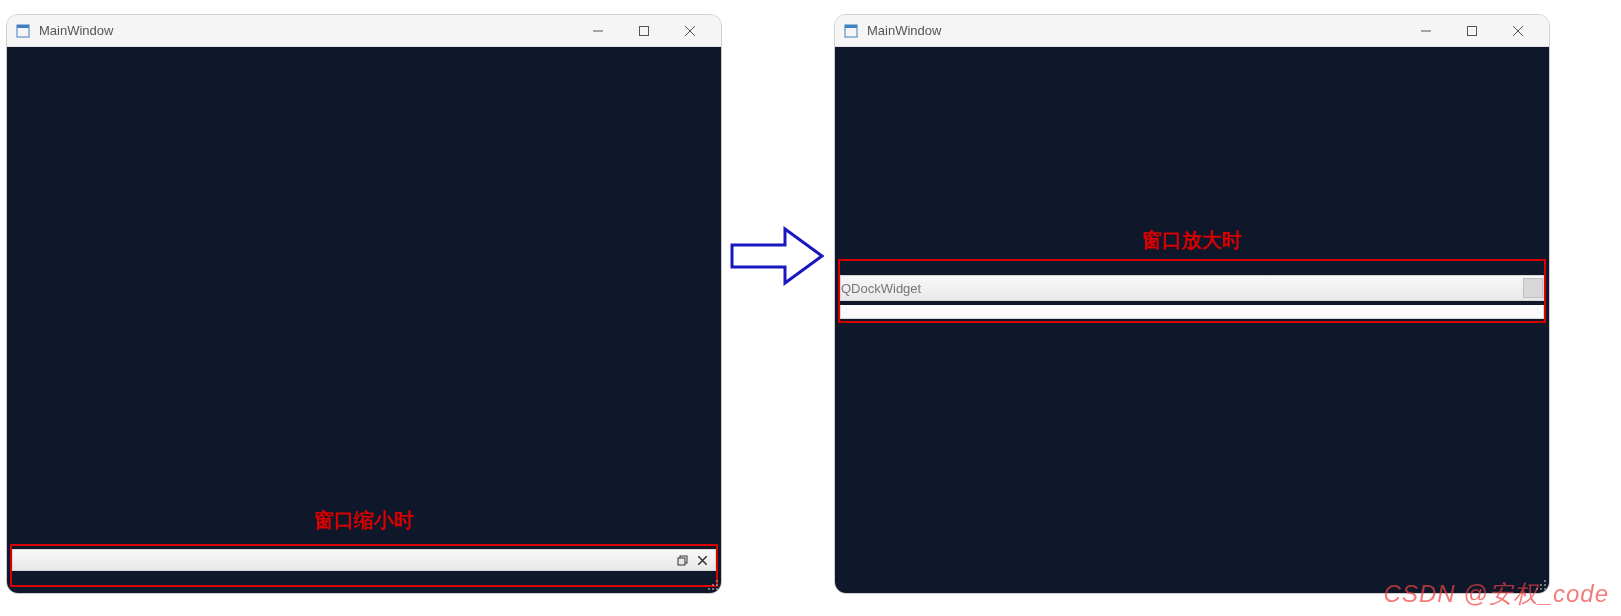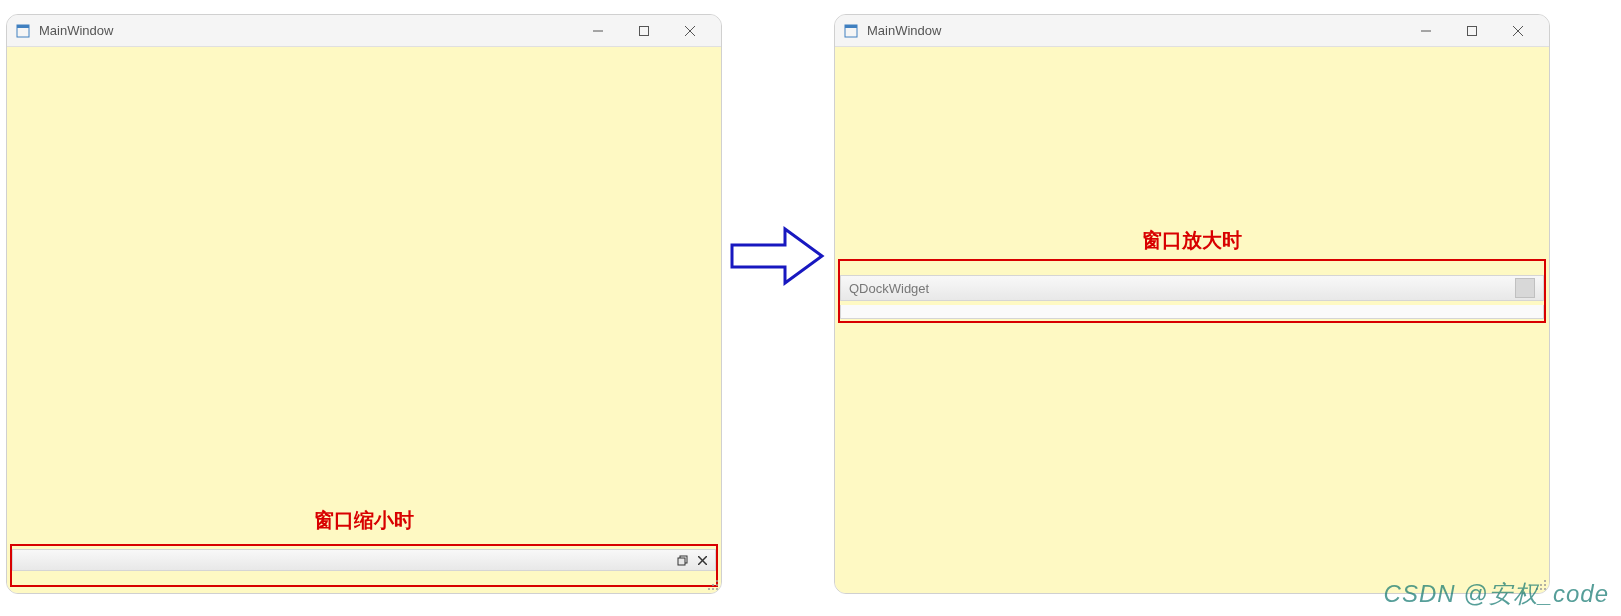--- a/index.html
+++ b/index.html
@@ -64,21 +64,21 @@
       display: flex;
       align-items: center;
       justify-content: center;
       color: #555;
       cursor: pointer;
     }
     .window-body {
       position: relative;
       width: 100%;
       height: calc(100% - 32px);
-      background: #fef9c3;
+      background: #0f172a;
     }
     .annotation {
       position: absolute;
       color: #d80000;
       font-weight: bold;
       font-size: 20px;
       text-align: center;
     }
     .annotation-left {
       left: 50%;
@@ -124,21 +124,21 @@
     .dock-bar-right {
       position: absolute;
       left: 5px;
       top: 228px;
       width: 704px;
       height: 26px;
       background: linear-gradient(to bottom, #f8f8f8, #e8e8e8);
       border: 1px solid #d5d5d5;
       display: flex;
       align-items: center;
-      padding: 0 8px;
+      padding: 0 0;
       font-size: 13px;
       color: #777;
     }
     .dock-bar-right .dock-title {
       flex: 1;
     }
     .dock-content-right {
       position: absolute;
       left: 5px;
       top: 258px;
@@ -180,21 +180,21 @@
       left: 730px;
       top: 225px;
       width: 95px;
       height: 62px;
     }
     .watermark {
       position: absolute;
       right: 12px;
       bottom: 6px;
       font-size: 24px;
-      color: #0f766e;
+      color: #ef4444;
       opacity: 0.7;
       font-style: italic;
       letter-spacing: 1px;
     }
   </style>
 </head>
 <body>
 
 <div class="window window-left">
   <div class="titlebar">

